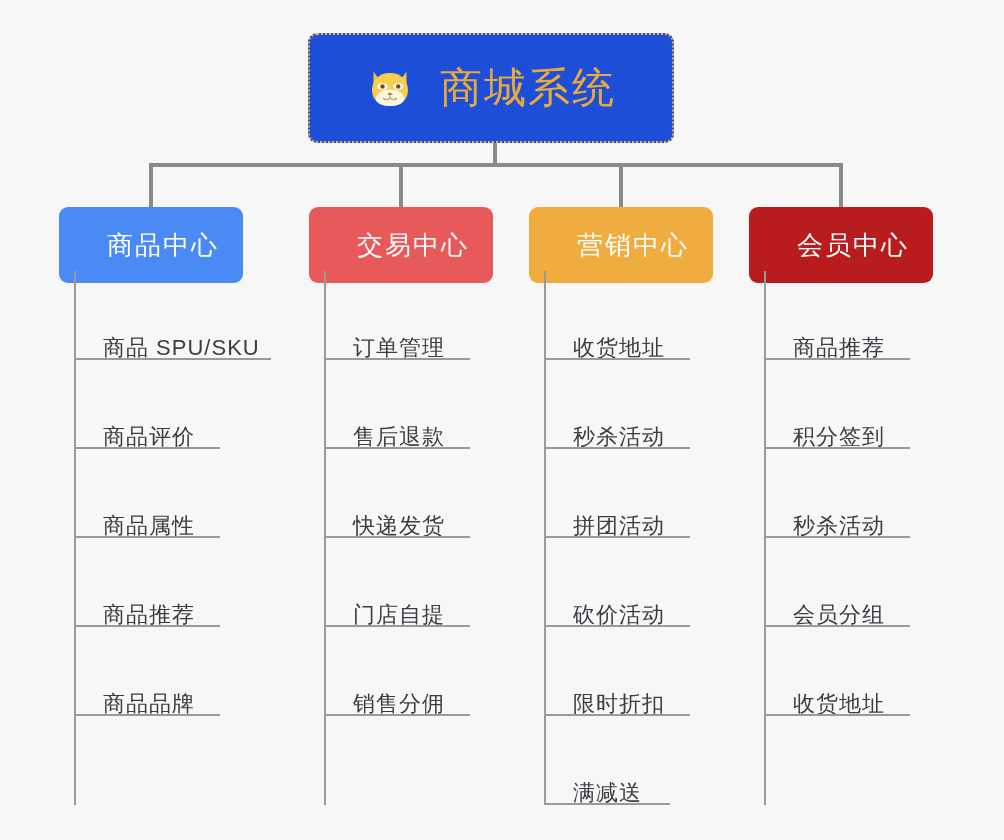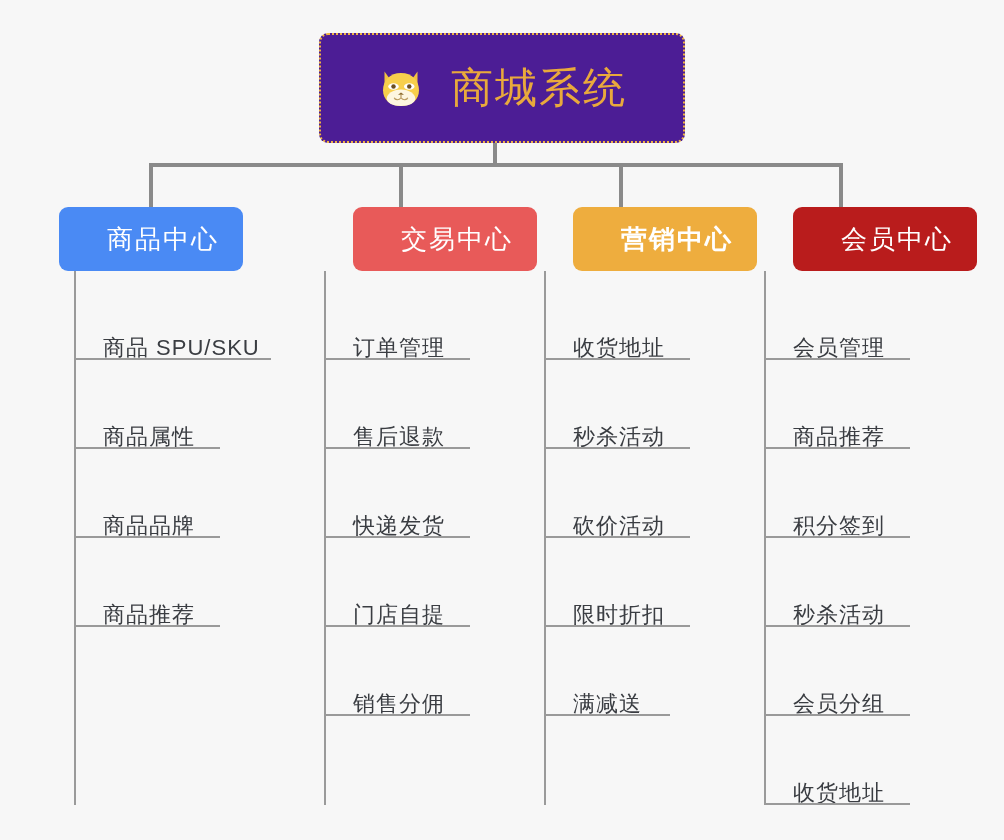--- a/index.html
+++ b/index.html
@@ -17,26 +17,26 @@
 
   #canvas {
     position: relative;
     width: 1004px;
     height: 840px;
   }
 
   
   .root-node {
     position: absolute;
-    left: 319px;
+    left: 308px;
     top: 33px;
     width: 366px;
     height: 110px;
     box-sizing: border-box;
-    background: #4c1d95;
+    background: #1d4ed8;
     border: 2px dotted #f0b443;
     border-radius: 9px;
     display: flex;
     align-items: center;
     justify-content: center;
     gap: 26px;
   }
   .root-title {
     font-size: 42px;
     color: #e9a93c;
@@ -65,34 +65,34 @@
     top: 207px;
     width: 230px;
   }
   .col-0 { left: 59px; }
   .col-1 { left: 309px; }
   .col-2 { left: 529px; }
   .col-3 { left: 749px; }
 
   .cat-header {
     width: 184px;
-    height: 64px;
+    height: 76px;
     border-radius: 9px;
     display: flex;
     align-items: center;
     justify-content: center;
     color: #ffffff;
     font-size: 26px;
     letter-spacing: 2px;
     box-sizing: border-box;
     padding-left: 24px;
   }
   .col-1 .cat-header,
   .col-2 .cat-header,
-  .col-3 .cat-header { width: 184px; margin-left: 44px; }
+  .col-3 .cat-header { width: 184px; }
 
   
   .spine {
     position: absolute;
     left: 15px;
     top: 64px;
     width: 2px;
     background: #9a9a9a;
   }
 
@@ -161,29 +161,33 @@
     <div class="cat-header" style="background:#4a8af4;">
       <span>商品中心</span>
     </div>
     <div class="spine" style="height:534px;"></div>
     <div class="leaf-list">
       <div class="leaf">
         <span class="leaf-label">商品 SPU/SKU</span>
         <div class="leaf-underline" style="width:197px;"></div>
       </div>
       <div class="leaf">
+        <span class="leaf-label">商品评价</span>
+        <div class="leaf-underline" style="width:146px;"></div>
+      </div>
+      <div class="leaf">
         <span class="leaf-label">商品属性</span>
         <div class="leaf-underline" style="width:146px;"></div>
       </div>
       <div class="leaf">
+        <span class="leaf-label">商品推荐</span>
+        <div class="leaf-underline" style="width:146px;"></div>
+      </div>
+      <div class="leaf">
         <span class="leaf-label">商品品牌</span>
-        <div class="leaf-underline" style="width:146px;"></div>
-      </div>
-      <div class="leaf">
-        <span class="leaf-label">商品推荐</span>
         <div class="leaf-underline" style="width:146px;"></div>
       </div>
     </div>
   </div>
 
   <div class="column col-1">
     <div class="cat-header" style="background:#e85a59;">
       <span>交易中心</span>
     </div>
     <div class="spine" style="height:534px;"></div>
@@ -205,31 +209,35 @@
         <div class="leaf-underline" style="width:146px;"></div>
       </div>
       <div class="leaf">
         <span class="leaf-label">销售分佣</span>
         <div class="leaf-underline" style="width:146px;"></div>
       </div>
     </div>
   </div>
 
   <div class="column col-2">
-    <div class="cat-header" style="background:#eead3e;font-weight:bold;">
+    <div class="cat-header" style="background:#eead3e;">
       <span>营销中心</span>
     </div>
     <div class="spine" style="height:534px;"></div>
     <div class="leaf-list">
       <div class="leaf">
         <span class="leaf-label">收货地址</span>
         <div class="leaf-underline" style="width:146px;"></div>
       </div>
       <div class="leaf">
         <span class="leaf-label">秒杀活动</span>
+        <div class="leaf-underline" style="width:146px;"></div>
+      </div>
+      <div class="leaf">
+        <span class="leaf-label">拼团活动</span>
         <div class="leaf-underline" style="width:146px;"></div>
       </div>
       <div class="leaf">
         <span class="leaf-label">砍价活动</span>
         <div class="leaf-underline" style="width:146px;"></div>
       </div>
       <div class="leaf">
         <span class="leaf-label">限时折扣</span>
         <div class="leaf-underline" style="width:146px;"></div>
       </div>
@@ -240,24 +248,20 @@
     </div>
   </div>
 
   <div class="column col-3">
     <div class="cat-header" style="background:#b91c1c;">
       <span>会员中心</span>
     </div>
     <div class="spine" style="height:534px;"></div>
     <div class="leaf-list">
       <div class="leaf">
-        <span class="leaf-label">会员管理</span>
-        <div class="leaf-underline" style="width:146px;"></div>
-      </div>
-      <div class="leaf">
         <span class="leaf-label">商品推荐</span>
         <div class="leaf-underline" style="width:146px;"></div>
       </div>
       <div class="leaf">
         <span class="leaf-label">积分签到</span>
         <div class="leaf-underline" style="width:146px;"></div>
       </div>
       <div class="leaf">
         <span class="leaf-label">秒杀活动</span>
         <div class="leaf-underline" style="width:146px;"></div>

